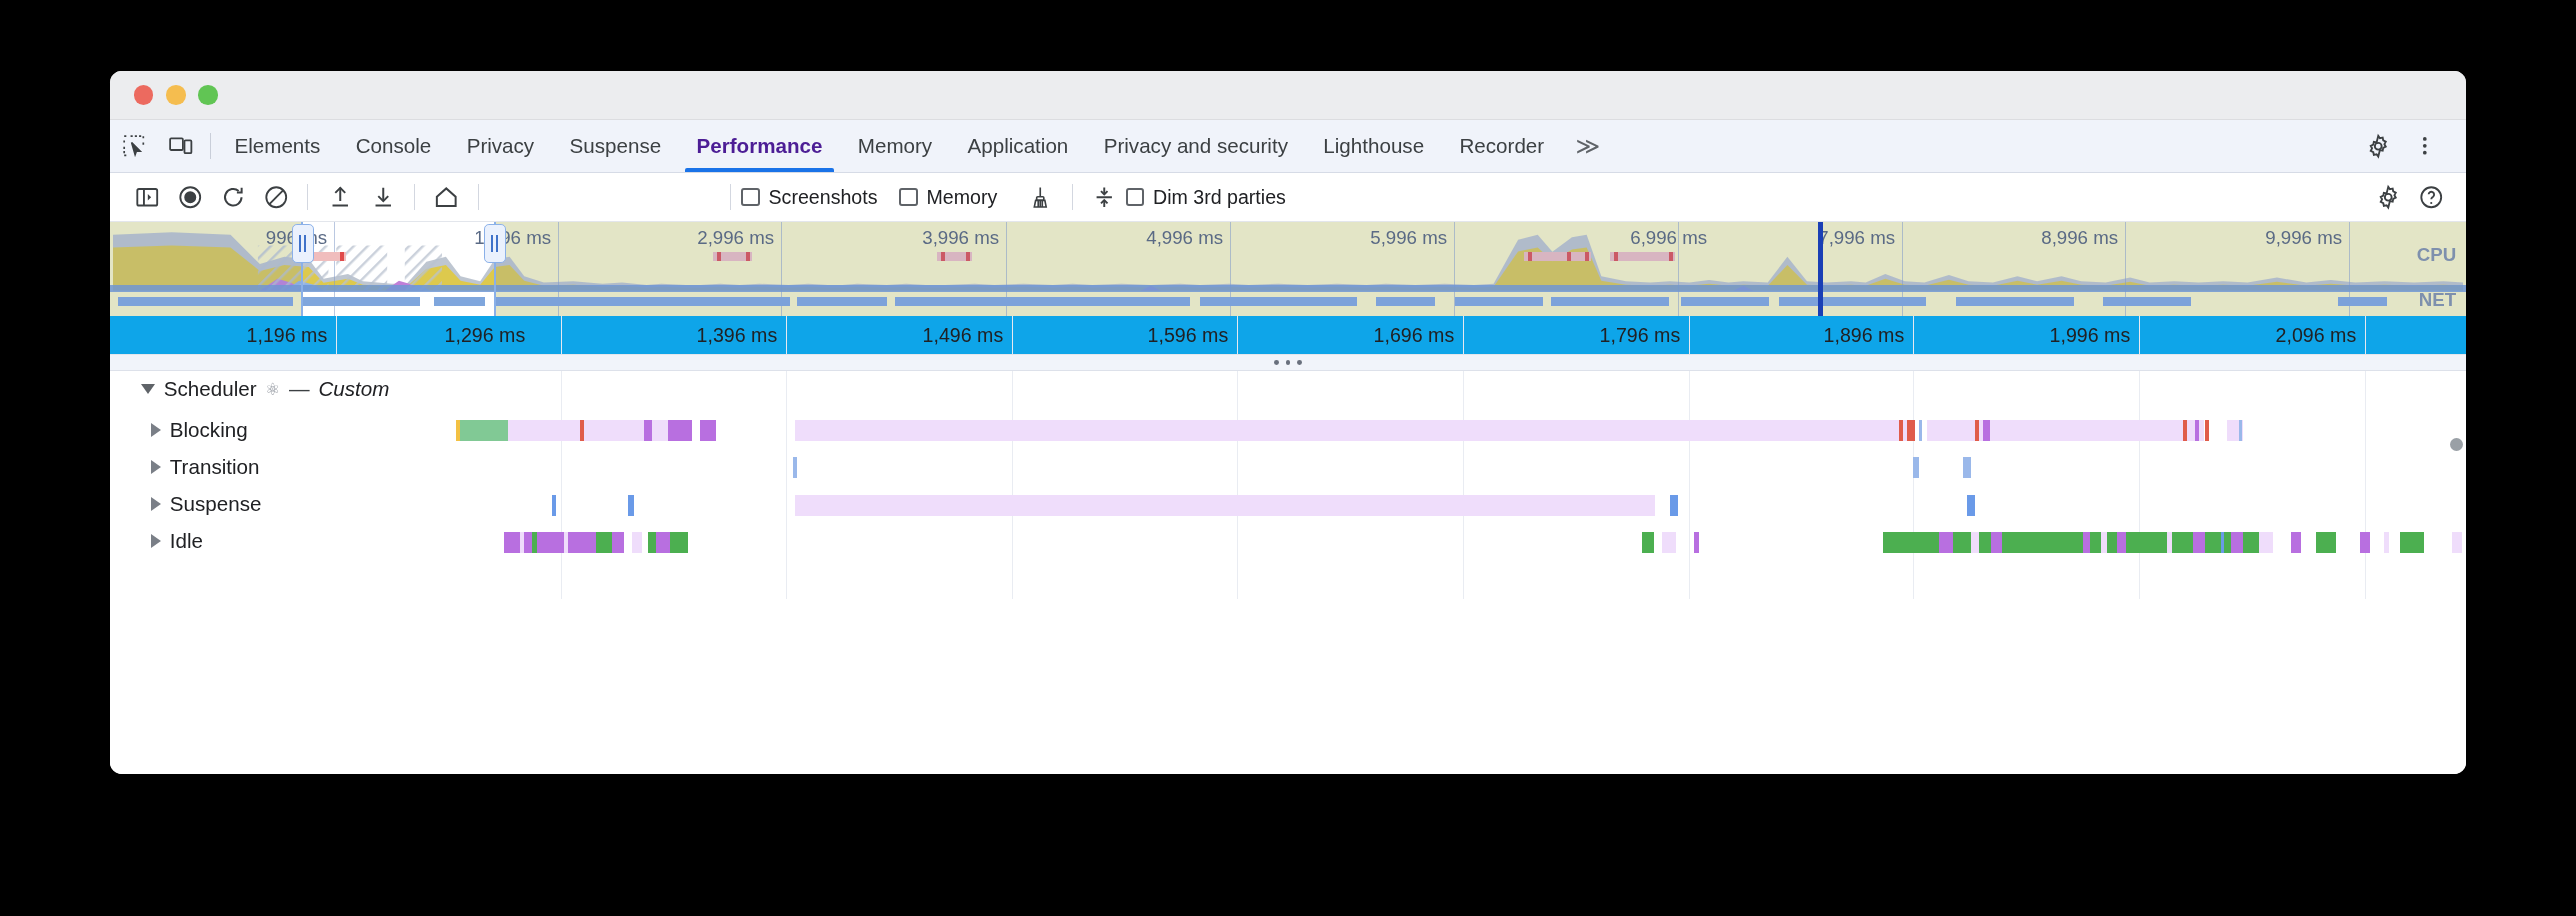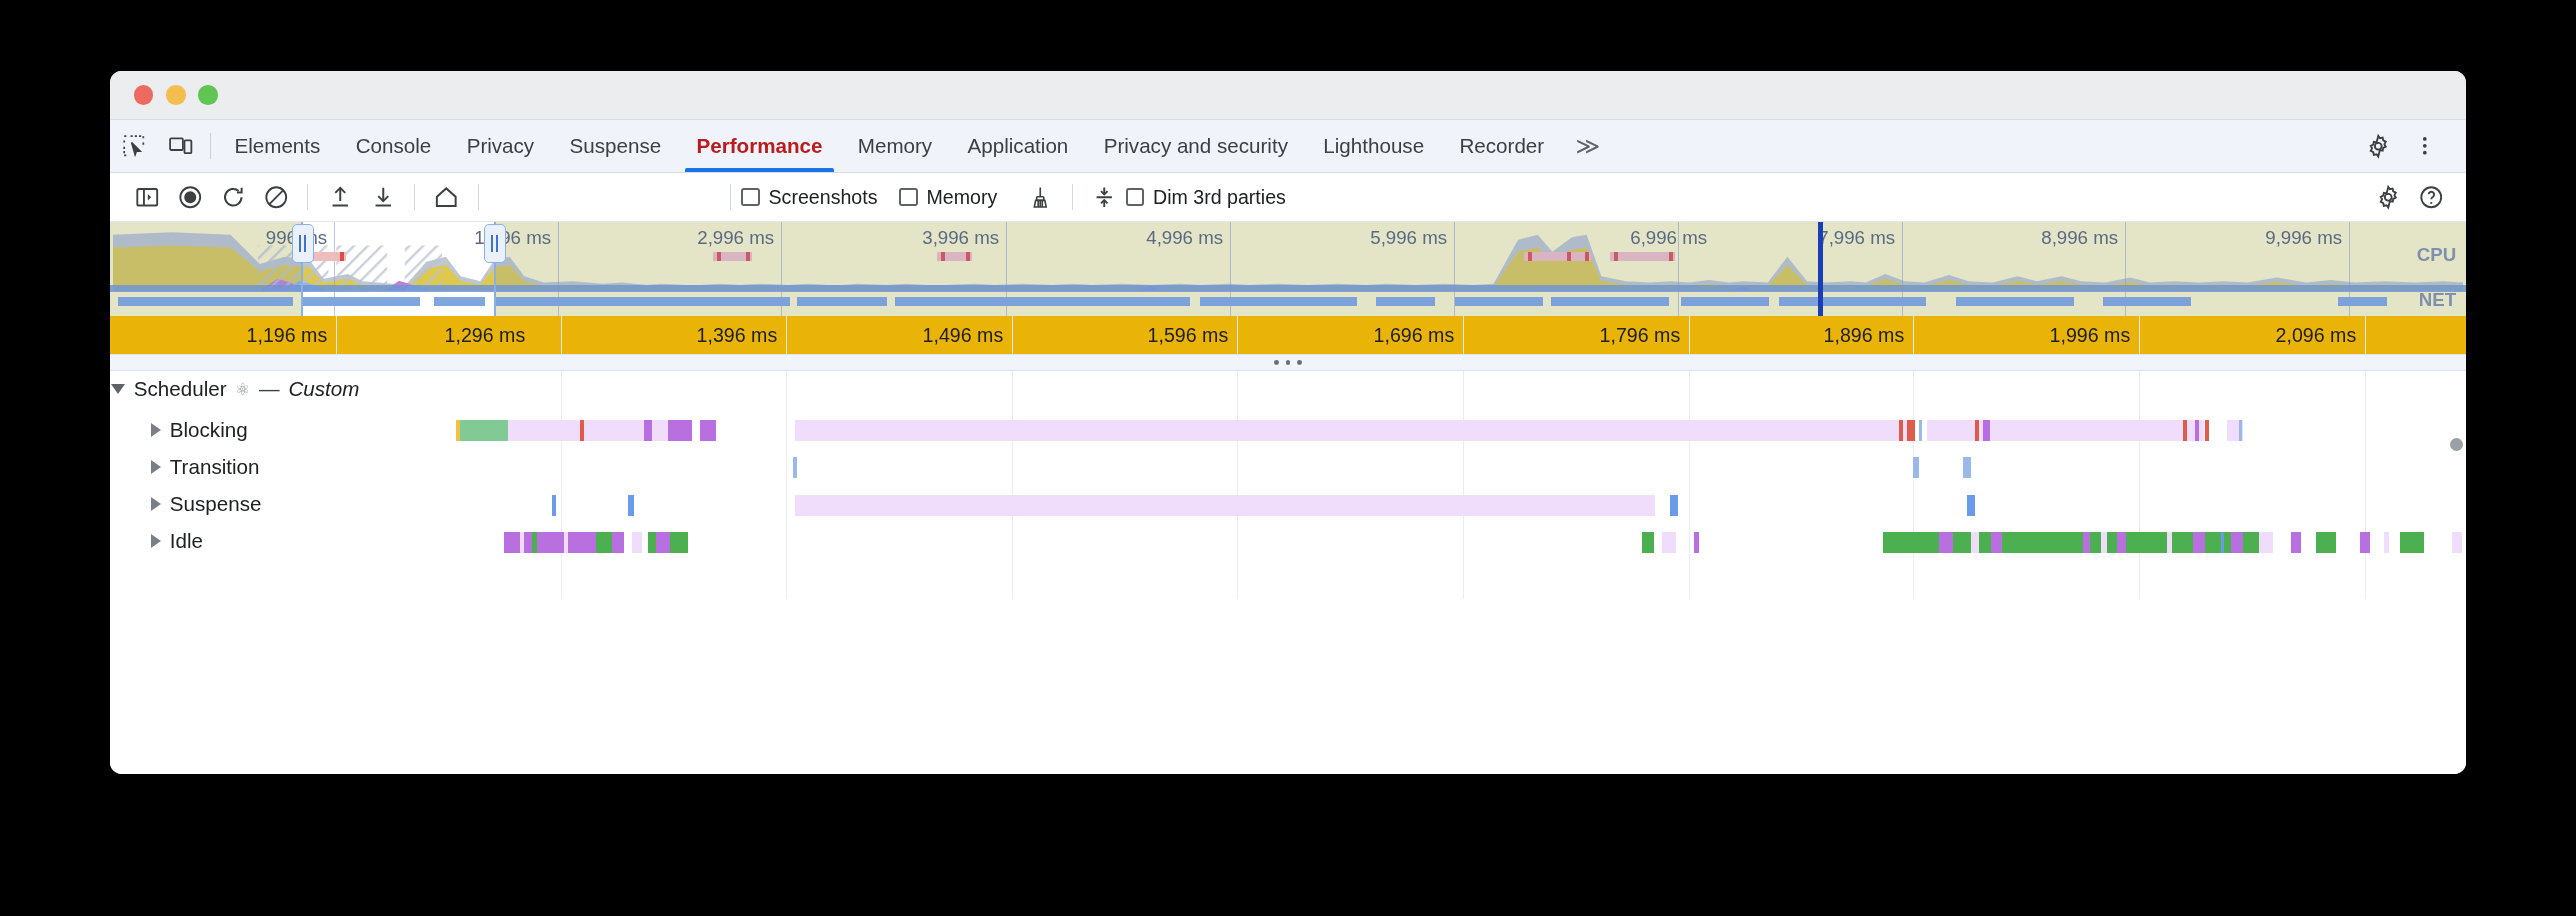--- a/index.html
+++ b/index.html
@@ -41,21 +41,21 @@
     width: 47px; display: flex; align-items: center; justify-content: center;
     color: #3c4043; flex: none;
   }
   .tb-sep { width: 1px; background: #c9ced9; margin: 12.8px 5.9px; flex: none; }
   .tabs { display: flex; align-items: stretch; }
   .tab {
     display: flex; align-items: center; padding: 0 17.7px;
     font-size: 20.6px; color: #3c4043; white-space: nowrap;
     position: relative;
   }
-  .tab.active { color: #b91c1c; font-weight: bold; }
+  .tab.active { color: #4c1d95; font-weight: bold; }
   .tab.active::after {
     content: ""; position: absolute; left: 5.9px; right: 5.9px; bottom: 0;
     height: 3.9px; background: #1a73e8; border-radius: 2px 2px 0 0;
   }
   .tab.more { font-size: 23.6px; color: #5f6368; padding: 0 13.7px; }
   .tb-right {
     margin-left: auto; display: flex; align-items: center; padding-right: 17.7px;
   }
 
   
@@ -109,21 +109,21 @@
   .longtask i { position: absolute; top: 0; bottom: 0; width: 3.9px; background: #e04a4a; }
   .netbar { position: absolute; height: 8.8px; background: #7fa6dd; z-index: 5; }
   .ov-side-label {
     position: absolute; right: 9.8px; font-size: 18.7px; font-weight: bold;
     color: #7e90ad; z-index: 9;
   }
   #cpu-svg { position: absolute; left: 0; top: 0; z-index: 3; }
 
   
   #ruler {
-    position: relative; height: 39px; background: #eab308;
+    position: relative; height: 39px; background: #0ea5e9;
     border-bottom: 1px solid #e3e6ec;
   }
   .r-grid { position: absolute; top: 0; bottom: 0; width: 1px; background: #e6e9f0; }
   .r-label {
     position: absolute; top: 7.9px; font-size: 19.6px; color: #202124;
     transform: translateX(-100%); padding-right: 8.8px; white-space: nowrap;
   }
   #drag-divider {
     height: 15.7px; background: #f1f4fa; border-bottom: 1px solid #dde1ea;
     display: flex; align-items: center; justify-content: center; gap: 6.9px;
@@ -132,21 +132,21 @@
 
   
   #flame { position: relative; height: 100%; background: #fff; }
   .f-grid { position: absolute; top: 0; height: 228px; width: 1px; background: #e9ecf2; }
   .track-row { position: relative; height: 37px; }
   .track-label {
     position: absolute; left: 0; top: 0; height: 37px;
     display: flex; align-items: center; gap: 8.8px;
     font-size: 20.6px; color: #202124; z-index: 3; white-space: nowrap;
   }
-  .grp { padding-left: 1px; align-items: center; }
+  .grp { padding-left: 31px; align-items: center; }
   .chi { padding-left: 41px; }
   .tri-d { width: 0; height: 0; border-left: 7.9px solid transparent; border-right: 7.9px solid transparent; border-top: 10.8px solid #5f6368; flex: none; }
   .tri-r { width: 0; height: 0; border-top: 7.9px solid transparent; border-bottom: 7.9px solid transparent; border-left: 10.8px solid #7a7f87; flex: none; }
   .react-icon { color: #8a8f98; font-size: 16.7px; }
   .dash { color: #3c4043; }
   .custom { font-style: italic; color: #202124; }
   .ev { position: absolute; top: 7.9px; height: 21.6px; }
   #scroll-thumb {
     position: absolute; right: 2.9px; width: 12.8px; height: 12.8px;
     border-radius: 6.9px; background: #9aa0a6; z-index: 10;

